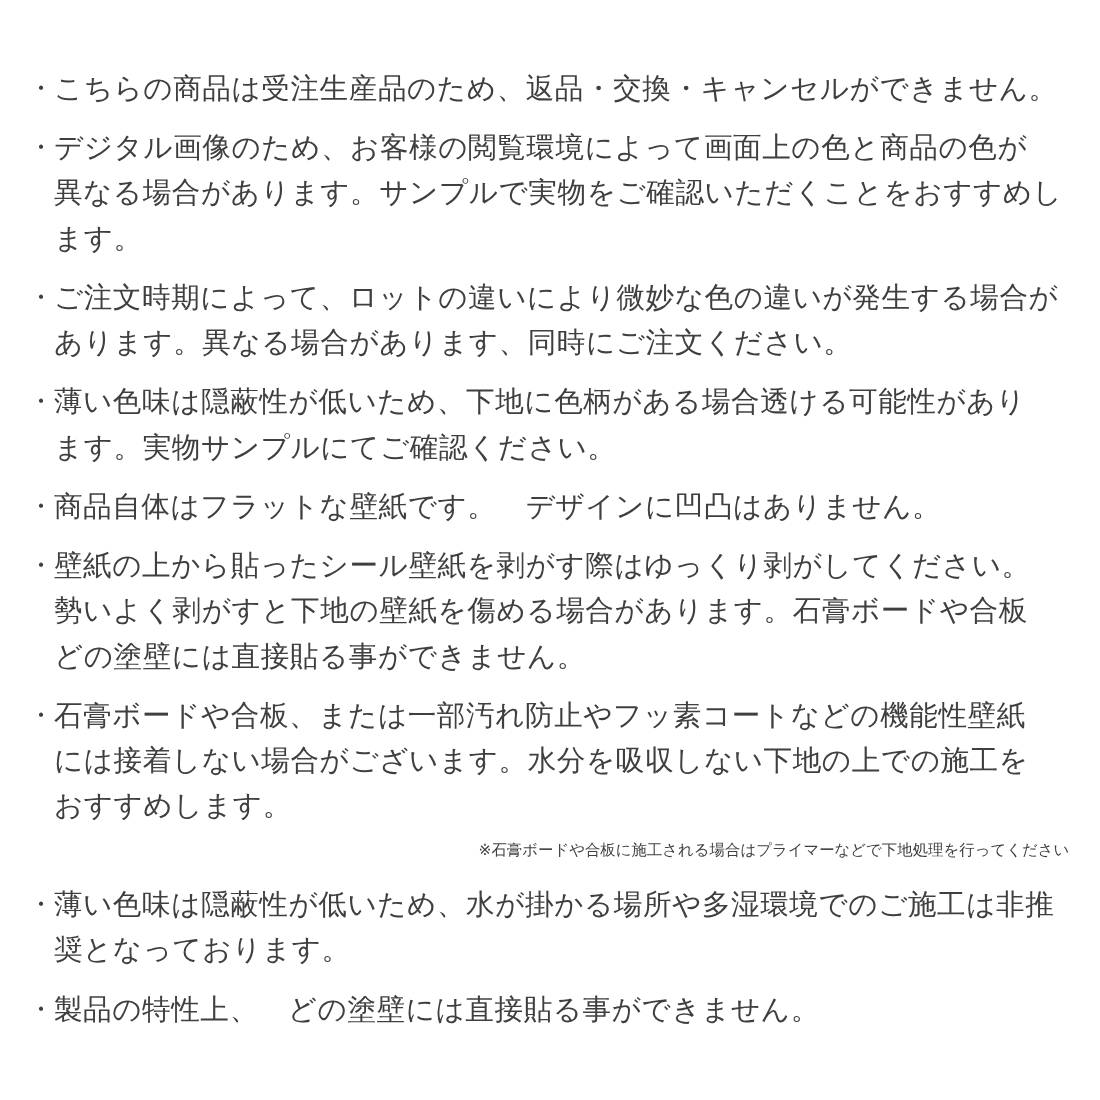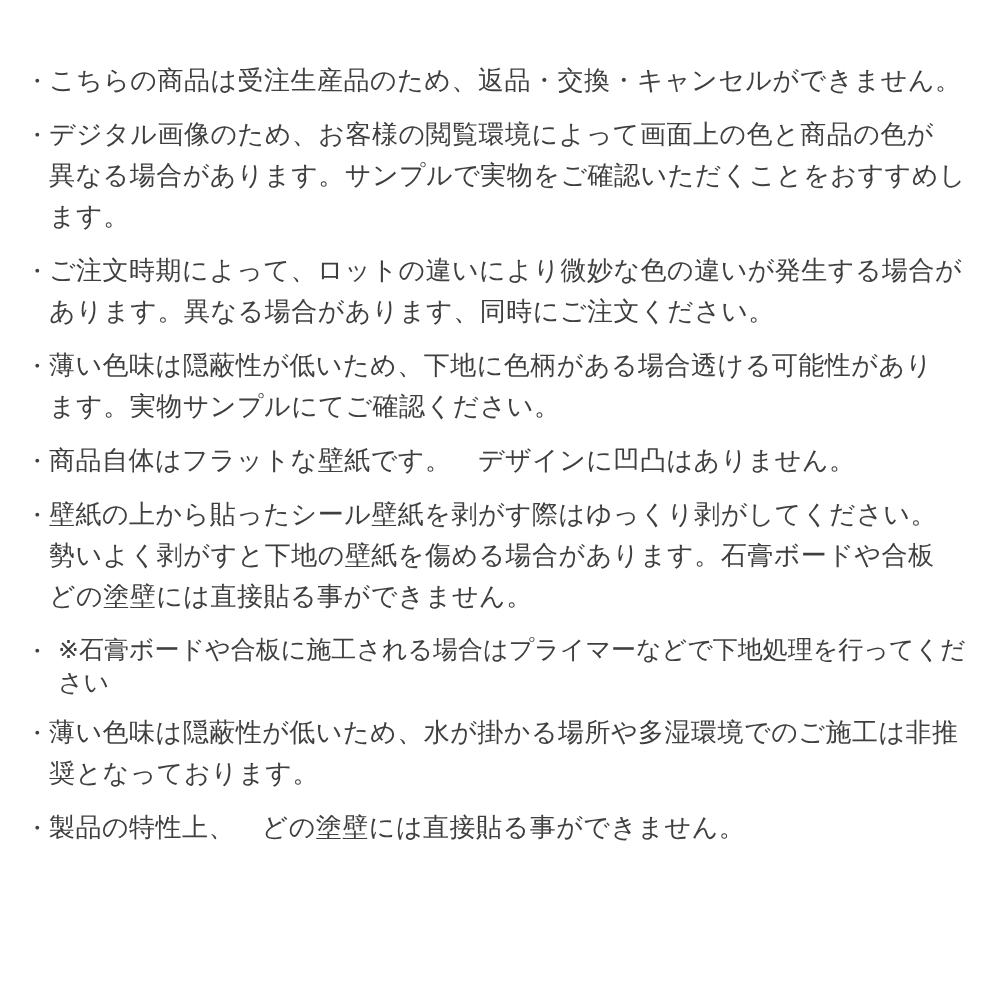--- a/index.html
+++ b/index.html
@@ -40,25 +40,26 @@
     min-width: 0;
   }
   .text {
     font-size: 26px;
     line-height: 41px;
     letter-spacing: 0.5px;
     white-space: pre-line;
     font-family: Liberation Serif, serif;
   }
   .note {
-    font-size: 25px;
+    font-size: 14px;
     line-height: 33px;
     margin-top: 3px;
     padding-left: 9px;
     white-space: pre-line;
+    text-align: right;
   }
 </style>
 </head>
 <body>
 
 <div class="page">
   <div class="notice-list">
 
     <div class="item">
       <span class="bullet">・</span>
@@ -104,20 +105,23 @@
       <div class="body">
         <div class="text">壁紙の上から貼ったシール壁紙を剥がす際はゆっくり剥がしてください。
 勢いよく剥がすと下地の壁紙を傷める場合があります。石膏ボードや合板
 どの塗壁には直接貼る事ができません。</div>
       </div>
     </div>
 
     <div class="item">
       <span class="bullet">・</span>
       <div class="body">
+        <div class="text">石膏ボードや合板、または一部汚れ防止やフッ素コートなどの機能性壁紙
+には接着しない場合がございます。水分を吸収しない下地の上での施工を
+おすすめします。</div>
         <div class="note">※石膏ボードや合板に施工される場合はプライマーなどで下地処理を行ってください</div>
       </div>
     </div>
 
     <div class="item">
       <span class="bullet">・</span>
       <div class="body">
         <div class="text">薄い色味は隠蔽性が低いため、水が掛かる場所や多湿環境でのご施工は非推
 奨となっております。</div>
       </div>

